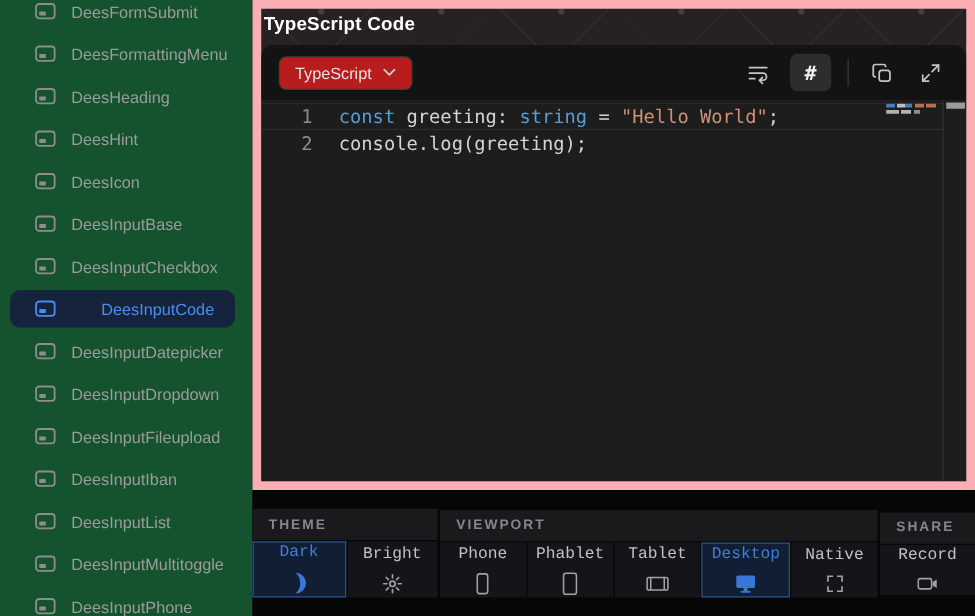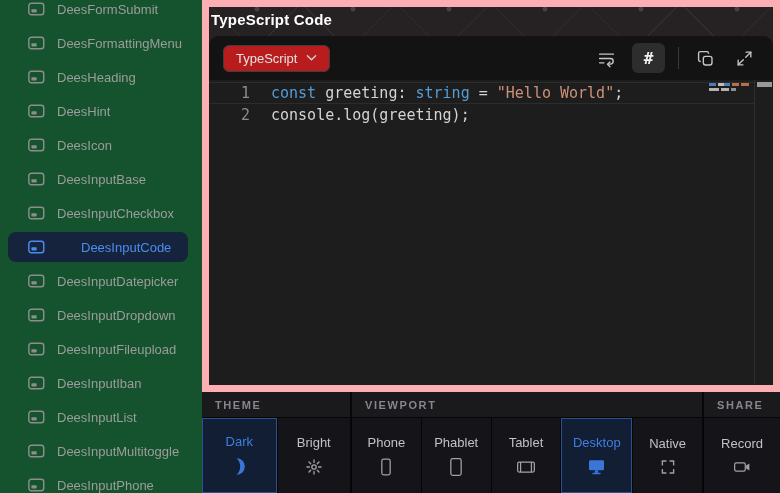--- a/index.html
+++ b/index.html
@@ -73,29 +73,29 @@
   .mm-row1 { height:3px; margin-bottom:2px;
     background:linear-gradient(90deg,#4a7cb5 0 7px,transparent 7px 9px,#bdbdbd 9px 15px,#4a7cb5 15px 21px,transparent 21px 23px,#b5714f 23px 30px,transparent 30px 32px,#b5714f 32px 40px,transparent 40px); }
   .mm-row2 { height:3px; width:27px;
     background:linear-gradient(90deg,#b3b3b3 0 10px,transparent 10px 12px,#b3b3b3 12px 20px,transparent 20px 22px,#8f8f8f 22px 27px); }
   .mm-divider { position:absolute; top:0; bottom:0; right:18px; width:1px; background:#2e2e2e; }
   .sb-thumb { position:absolute; top:2px; right:1px; width:15px; height:5px; background:#9a9a9a; cursor:grab; }
 
   
   .controls {
     position:absolute; left:202px; top:392px; width:578px; height:101px;
-    background:#060606; display:flex; gap:2px;
+    background:#060606; display:flex; gap:2px;align-items:center;
   }
   .ctl-section { display:flex; flex-direction:column; }
   .ctl-header {
     height:25px; flex:0 0 auto; background:#1a1a1d; color:#84878d;
     font-size:11px; font-weight:bold; letter-spacing:1.6px;
     display:flex; align-items:center; padding-left:13px;
   }
-  .ctl-cells { flex:1; display:flex; gap:1px; margin-top:1px; }
+  .ctl-cells { flex:1; display:flex; gap:1px; margin-top:1px;font-family:Liberation Mono, monospace; }
   .ctl-cell {
     flex:1; background:#151519; color:#bfc2c6; font-size:13px; cursor:pointer;
     display:flex; flex-direction:column; align-items:center; justify-content:center; gap:7px;
   }
   .ctl-cell svg { display:block; }
   .ctl-cell .stroke-ic { stroke:#9fa2a8; }
   .ctl-cell.selected { background:#111e33; border:1px solid #2b5191; color:#3f7ede; }
   .ctl-cell.selected .fill-ic { fill:#3a76d8; }
 </style>
 </head>

